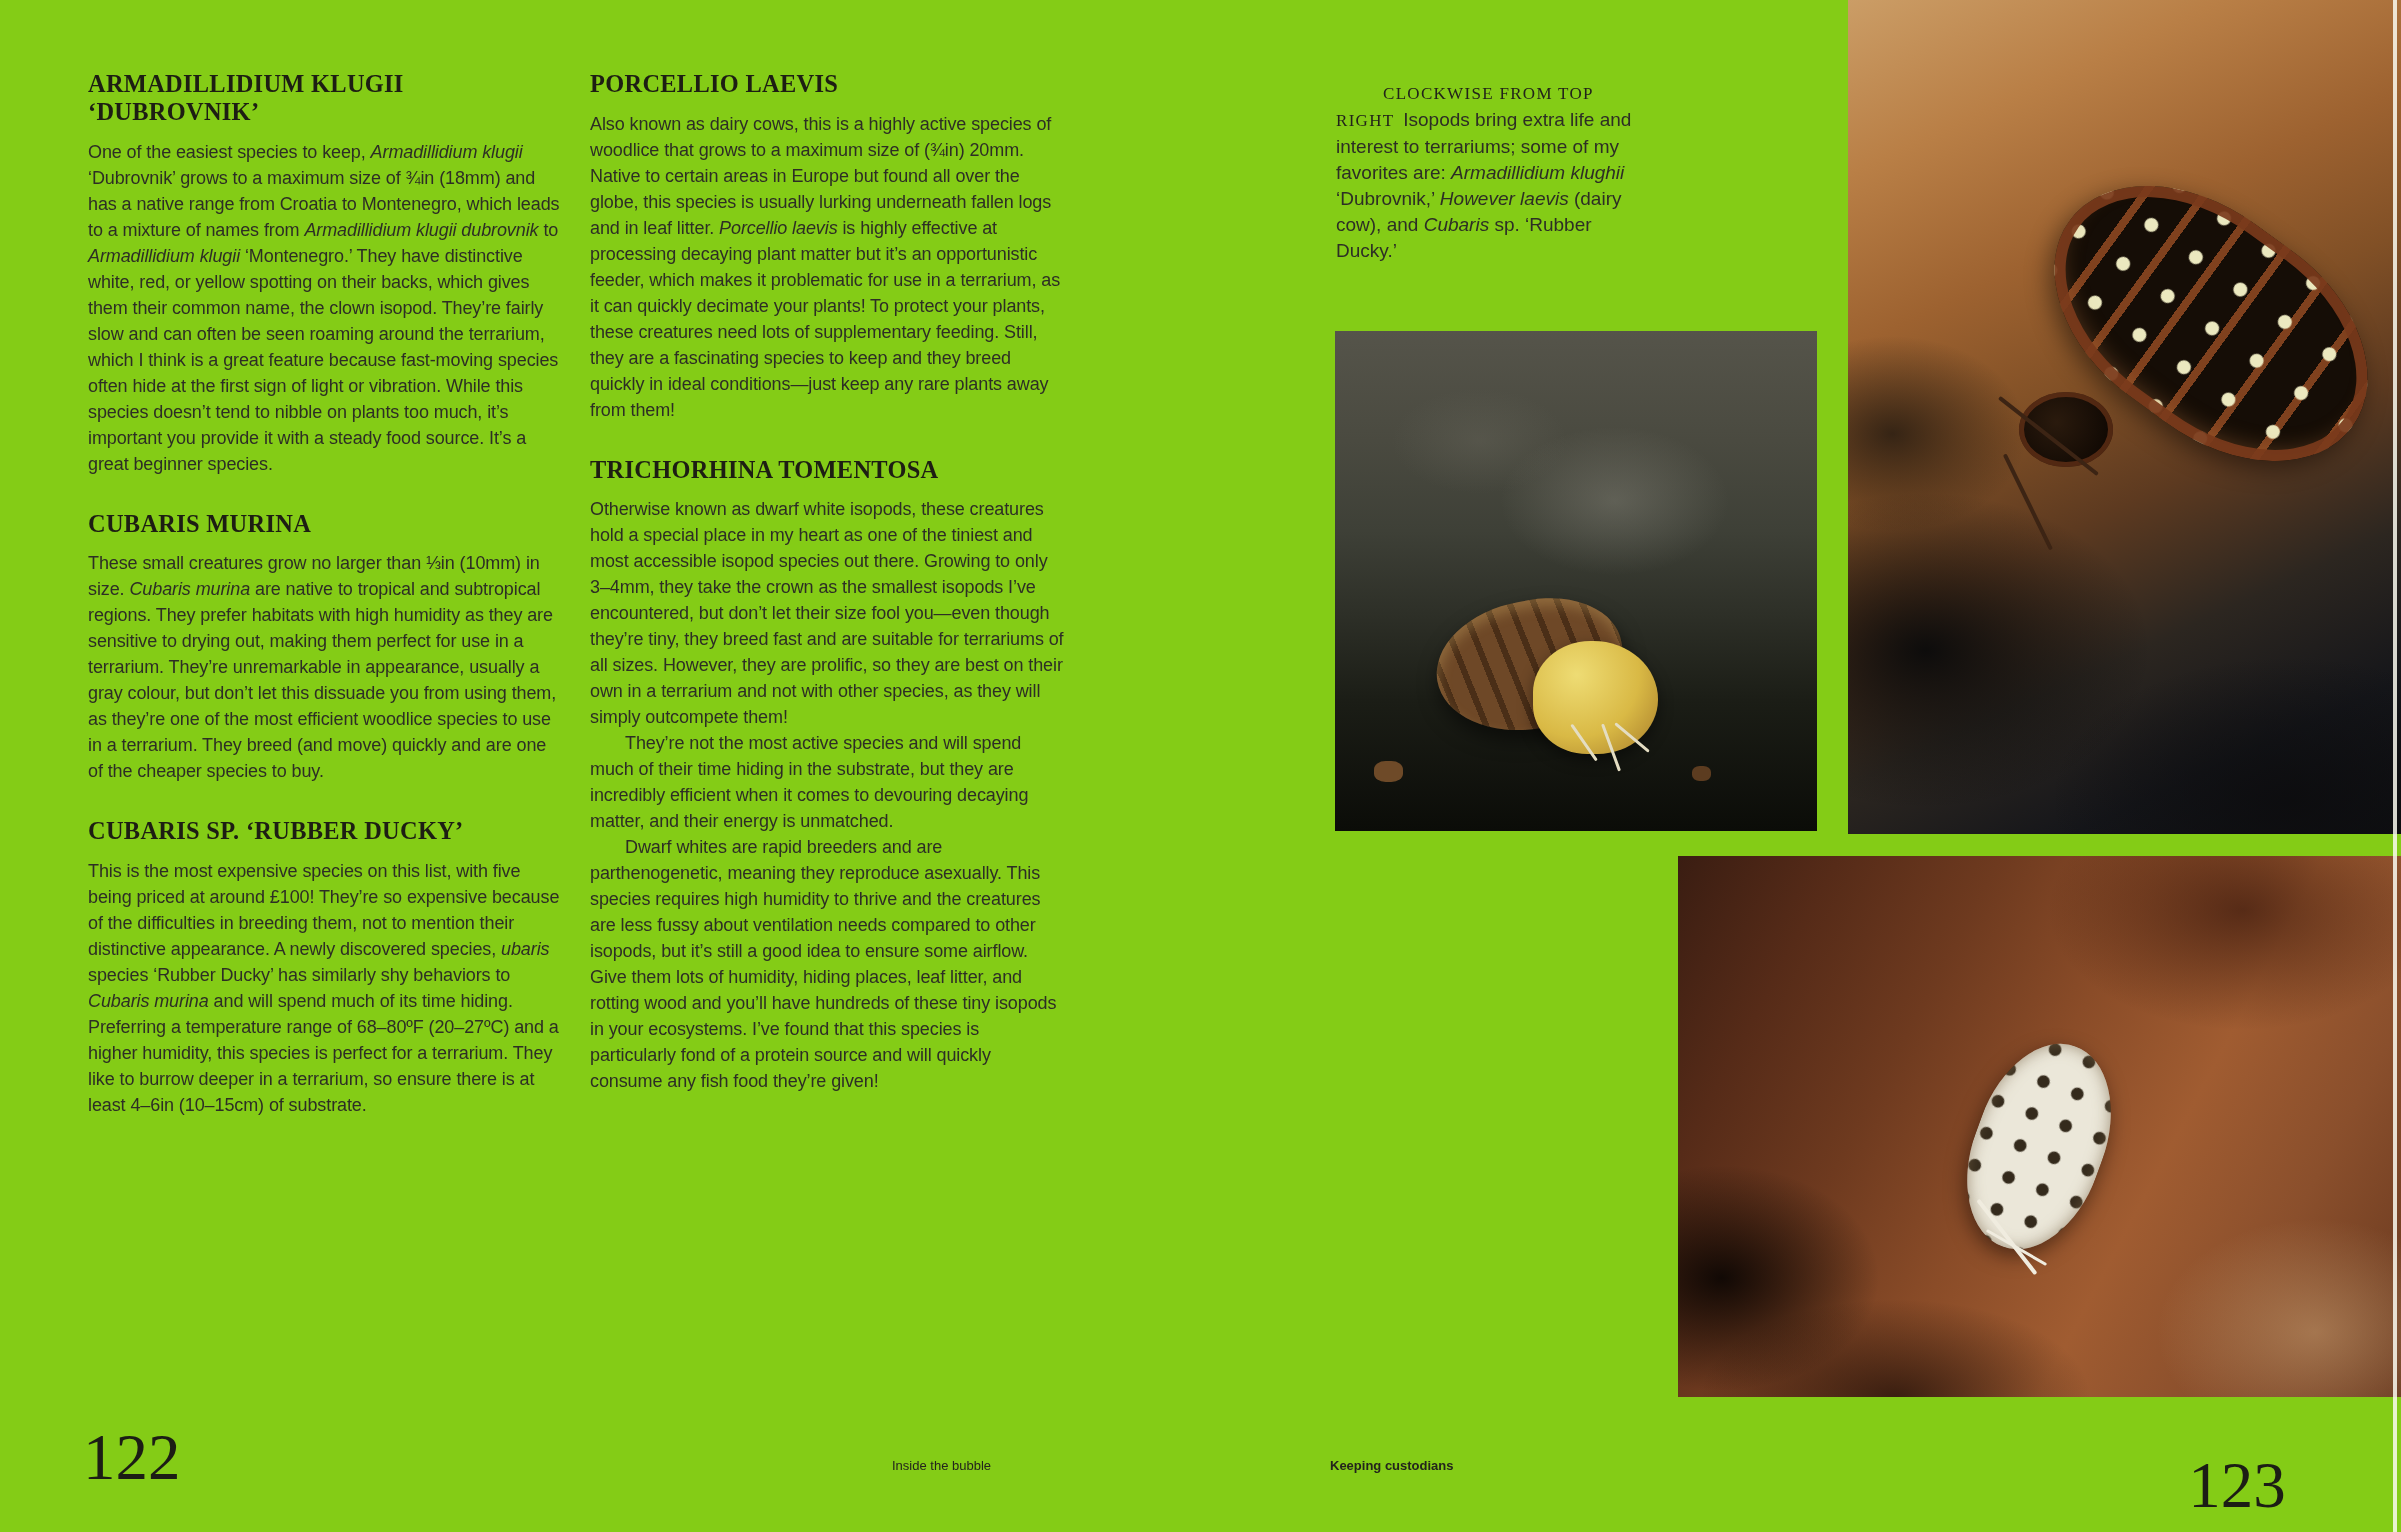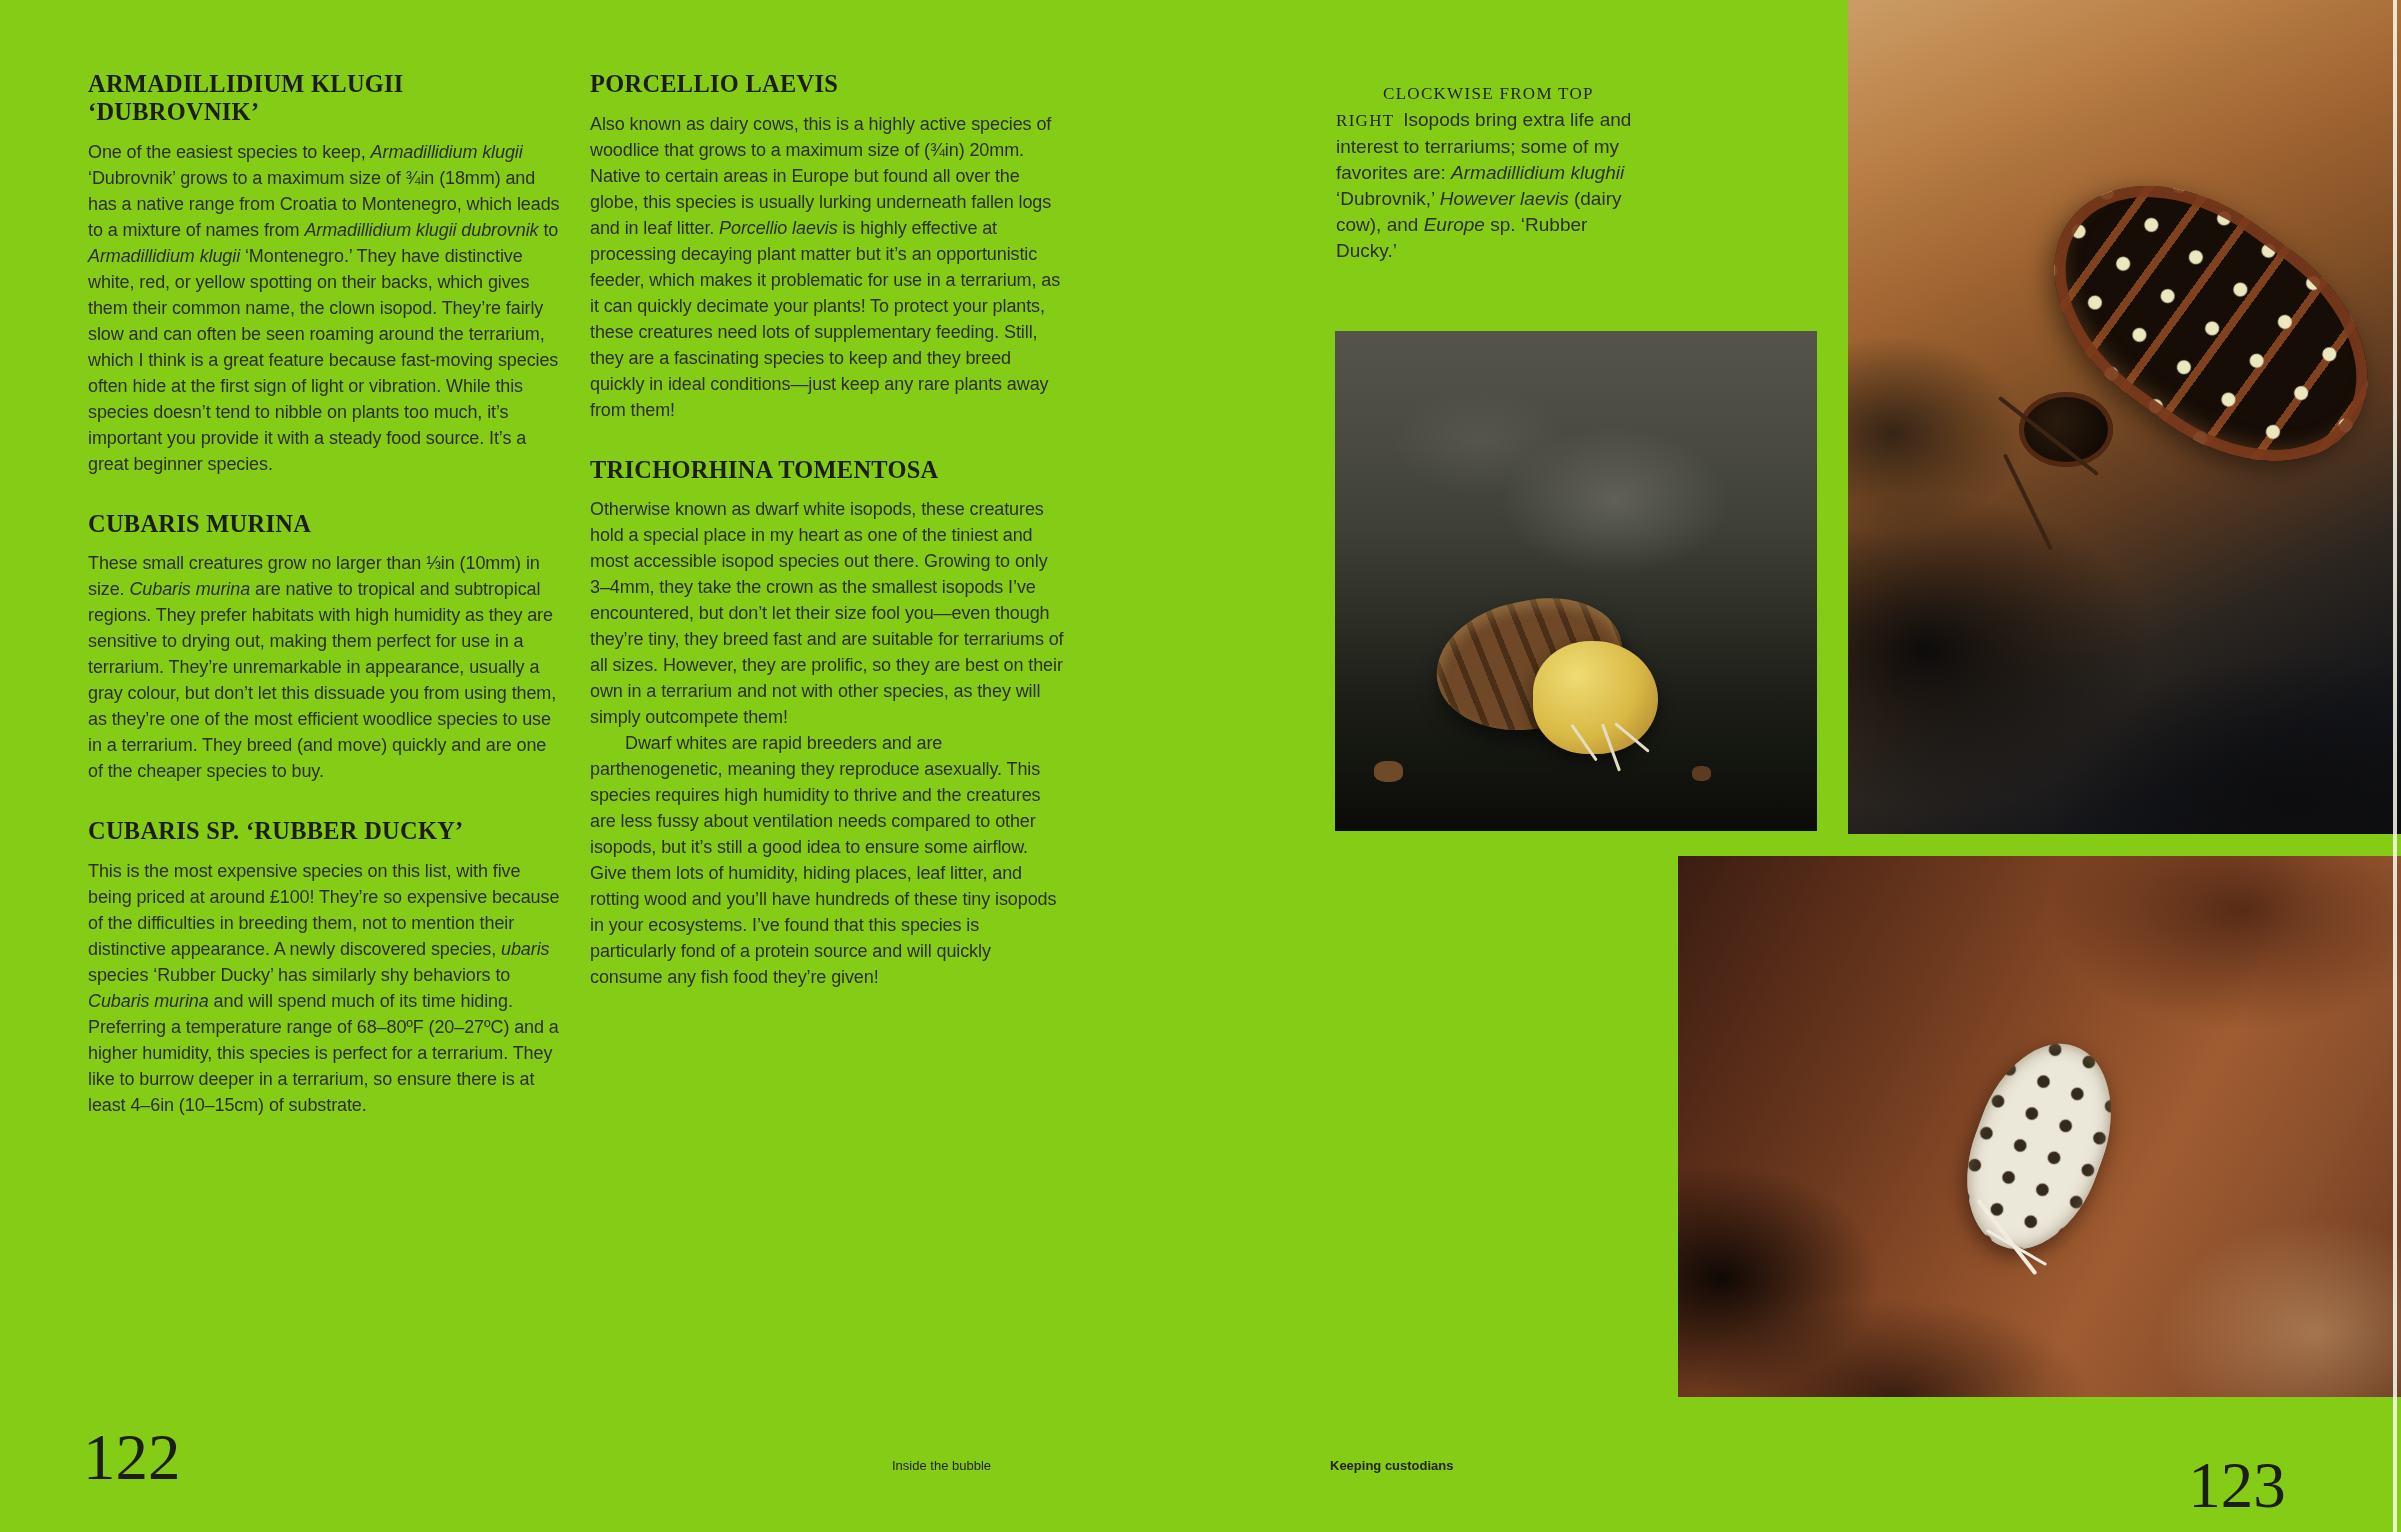--- a/index.html
+++ b/index.html
@@ -144,26 +144,27 @@
   </div>
 
   <div id="col2" class="text-col">
     <div class="section">
       <h3>PORCELLIO LAEVIS</h3>
       <p><span>Also known as dairy cows, this is a highly active species of woodlice that grows to a maximum size of (¾in) 20mm. Native to certain areas in Europe but found all over the globe, this species is usually lurking underneath fallen logs and in leaf litter. </span><i>Porcellio laevis</i><span> is highly effective at processing decaying plant matter but it’s an opportunistic feeder, which makes it problematic for use in a terrarium, as it can quickly decimate your plants! To protect your plants, these creatures need lots of supplementary feeding. Still, they are a fascinating species to keep and they breed quickly in ideal conditions—just keep any rare plants away from them!</span></p>
     </div>
     <div class="section">
       <h3>TRICHORHINA TOMENTOSA</h3>
       <p><span>Otherwise known as dwarf white isopods, these creatures hold a special place in my heart as one of the tiniest and most accessible isopod species out there. Growing to only 3–4mm, they take the crown as the smallest isopods I’ve encountered, but don’t let their size fool you—even though they’re tiny, they breed fast and are suitable for terrariums of all sizes. However, they are prolific, so they are best on their own in a terrarium and not with other species, as they will simply outcompete them!</span></p>
+      <p class="indent"><span>They’re not the most active species and will spend much of their time hiding in the substrate, but they are incredibly efficient when it comes to devouring decaying matter, and their energy is unmatched.</span></p>
       <p class="indent"><span>Dwarf whites are rapid breeders and are parthenogenetic, meaning they reproduce asexually. This species requires high humidity to thrive and the creatures are less fussy about ventilation needs compared to other isopods, but it’s still a good idea to ensure some airflow. Give them lots of humidity, hiding places, leaf litter, and rotting wood and you’ll have hundreds of these tiny isopods in your ecosystems. I’ve found that this species is particularly fond of a protein source and will quickly consume any fish food they’re given!</span></p>
     </div>
   </div>
 
   <div id="caption">
-    <span class="lead">CLOCKWISE FROM TOP RIGHT</span><span><span>Isopods bring extra life and interest to terrariums; some of my favorites are: </span><i>Armadillidium klughii</i><span> ‘Dubrovnik,’ </span><i>However laevis</i><span> (dairy cow), and </span><i>Europe</i><span> sp. ‘Rubber Ducky.’</span></span>
+    <span class="lead">CLOCKWISE FROM TOP RIGHT</span><span><span>Isopods bring extra life and interest to terrariums; some of my favorites are: </span><i>Armadillidium klughii</i><span> ‘Dubrovnik,’ </span><i>However laevis</i><span> (dairy cow), and </span><i>Cubaris</i><span> sp. ‘Rubber Ducky.’</span></span>
   </div>
 
   <div id="photo-top" class="photo">
     <div class="clown-shell"></div>
     <div class="clown-head"></div>
     <div id="ant1" class="antenna"></div>
     <div id="ant2" class="antenna"></div>
   </div>
 
   <div id="photo-mid" class="photo">

